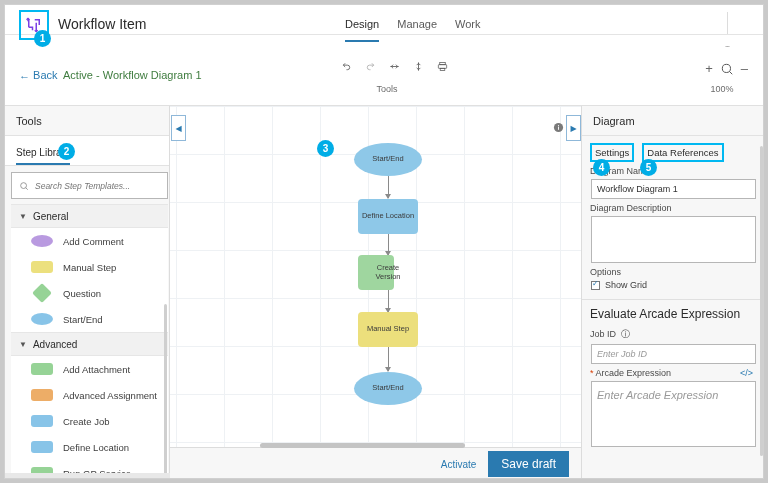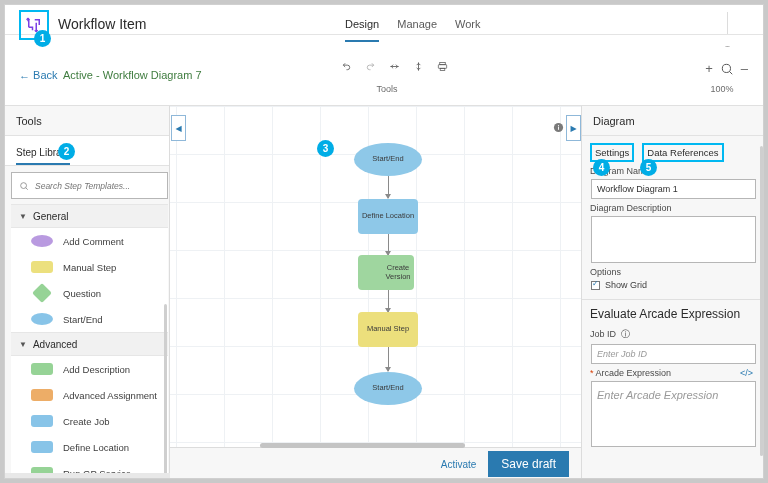--- a/index.html
+++ b/index.html
@@ -303,21 +303,21 @@
       </div>
       <div class="avatar">AD</div>
       <div class="user-name">Administrator</div>
     </div>
   </div>
 
   <div class="subbar">
     <div class="back-link">
       <span>←&nbsp;</span><span>Back</span>
     </div>
-    <div class="doc-title">Active - Workflow Diagram 7</div>
+    <div class="doc-title">Active - Workflow Diagram 1</div>
 
     <div class="toolgroup">
       <div class="icon-btn">
         <svg width="11" height="11" viewBox="0 0 24 24" fill="none" stroke="#555" stroke-width="1.8">
           <path d="M5 9h9a5 5 0 0 1 0 10h-2"></path>
             <path d="M5 9l4-4M5 9l4 4"></path>
         </svg>
       </div>
       <div class="icon-btn">
         <svg width="11" height="11" viewBox="0 0 24 24" fill="none" stroke="#aaa" stroke-width="1.8">
@@ -400,21 +400,21 @@
         <span class="shape ellipse" style="background:#88c4e8"></span>
         <span>Start/End</span>
       </div>
 
       <div class="group-hdr">
         <span class="chev">▼</span>
         <span>Advanced</span>
       </div>
       <div class="step-item">
         <span class="shape rect" style="background:#96d396"></span>
-        <span>Add Description</span>
+        <span>Add Attachment</span>
       </div>
       <div class="step-item">
         <span class="shape rect" style="background:#edad67"></span>
         <span>Advanced Assignment</span>
       </div>
       <div class="step-item">
         <span class="shape rect" style="background:#88c4e8"></span>
         <span>Create Job</span>
       </div>
       <div class="step-item">
@@ -435,21 +435,21 @@
     <div class="node oval" style="left:184px; top:37px; width:68px; height:33px; background:#8ec8e8;">
       <span>Start/End</span>
     </div>
     <div class="arrow" style="left:218px; top:70px; height:22px;"></div>
 
     <div class="node box" style="left:188px; top:93px; width:60px; height:35px; background:#8ec8e8;">
       <span>Define Location</span>
     </div>
     <div class="arrow" style="left:218px; top:128px; height:21px;"></div>
 
-    <div class="node box" style="left:188px; top:149px; width:56px; height:35px; background:#9fd69f;padding-left:24px;">
+    <div class="node box" style="left:188px; top:149px; width:36px; height:35px; background:#9fd69f;padding-left:24px;">
       <span>Create Version</span>
     </div>
     <div class="arrow" style="left:218px; top:184px; height:22px;"></div>
 
     <div class="node box" style="left:188px; top:206px; width:60px; height:35px; background:#ecdf7c;">
       <span>Manual Step</span>
     </div>
     <div class="arrow" style="left:218px; top:241px; height:24px;"></div>
 
     <div class="node oval" style="left:184px; top:266px; width:68px; height:33px; background:#8ec8e8;">

